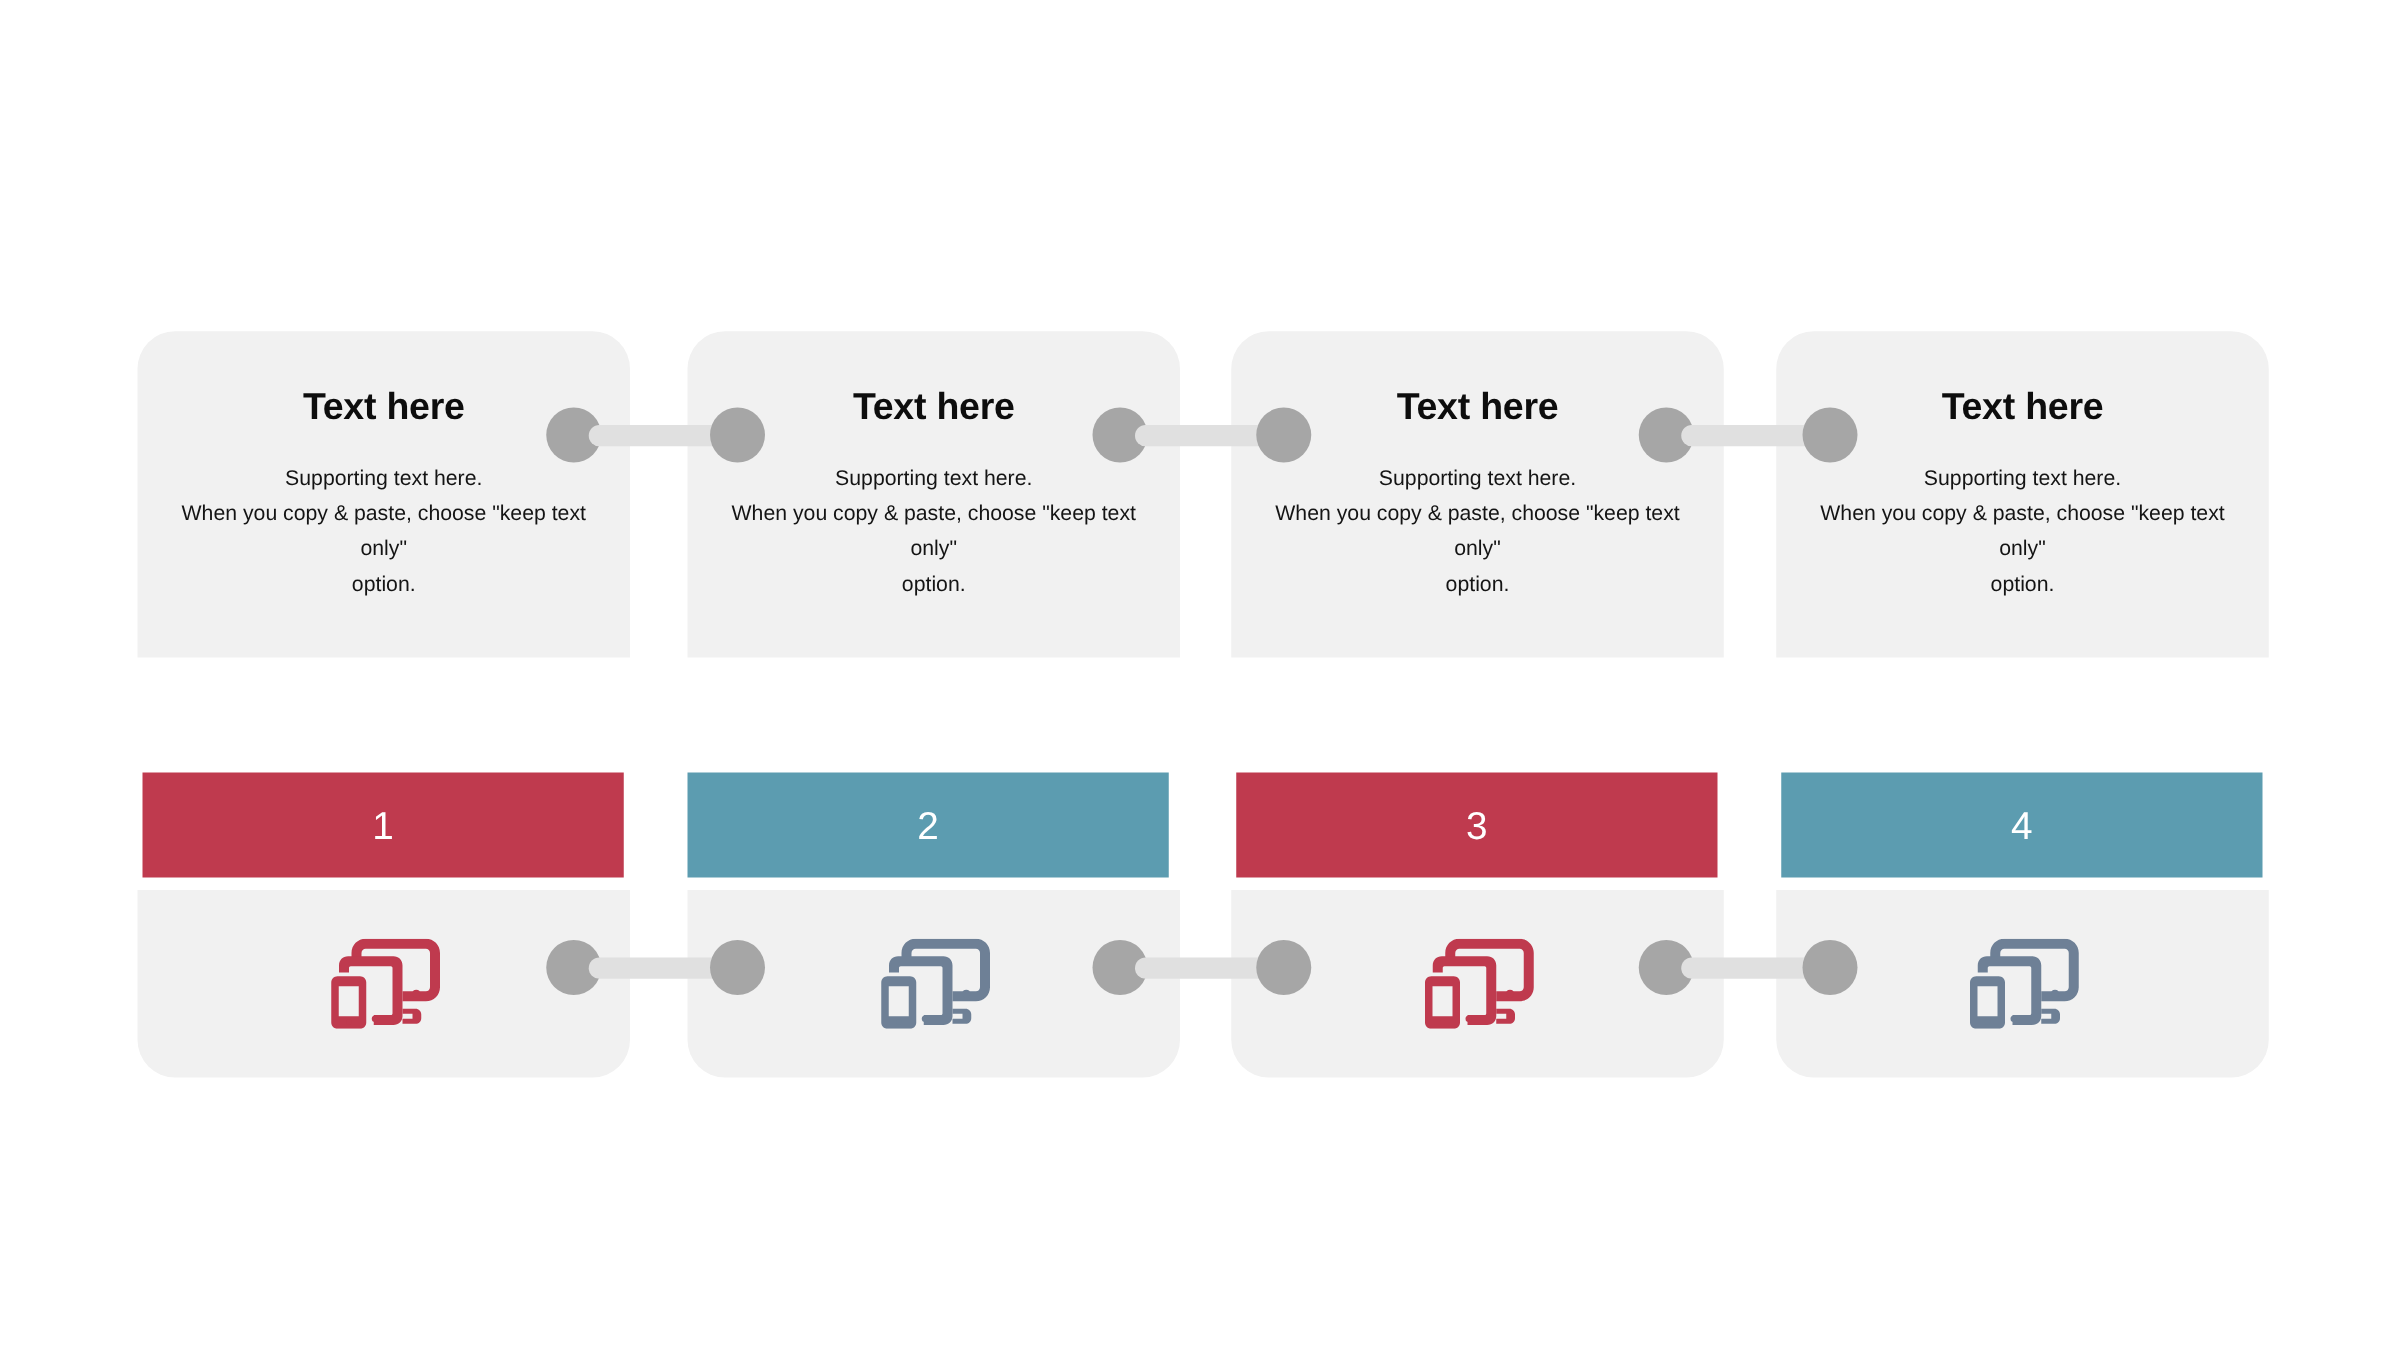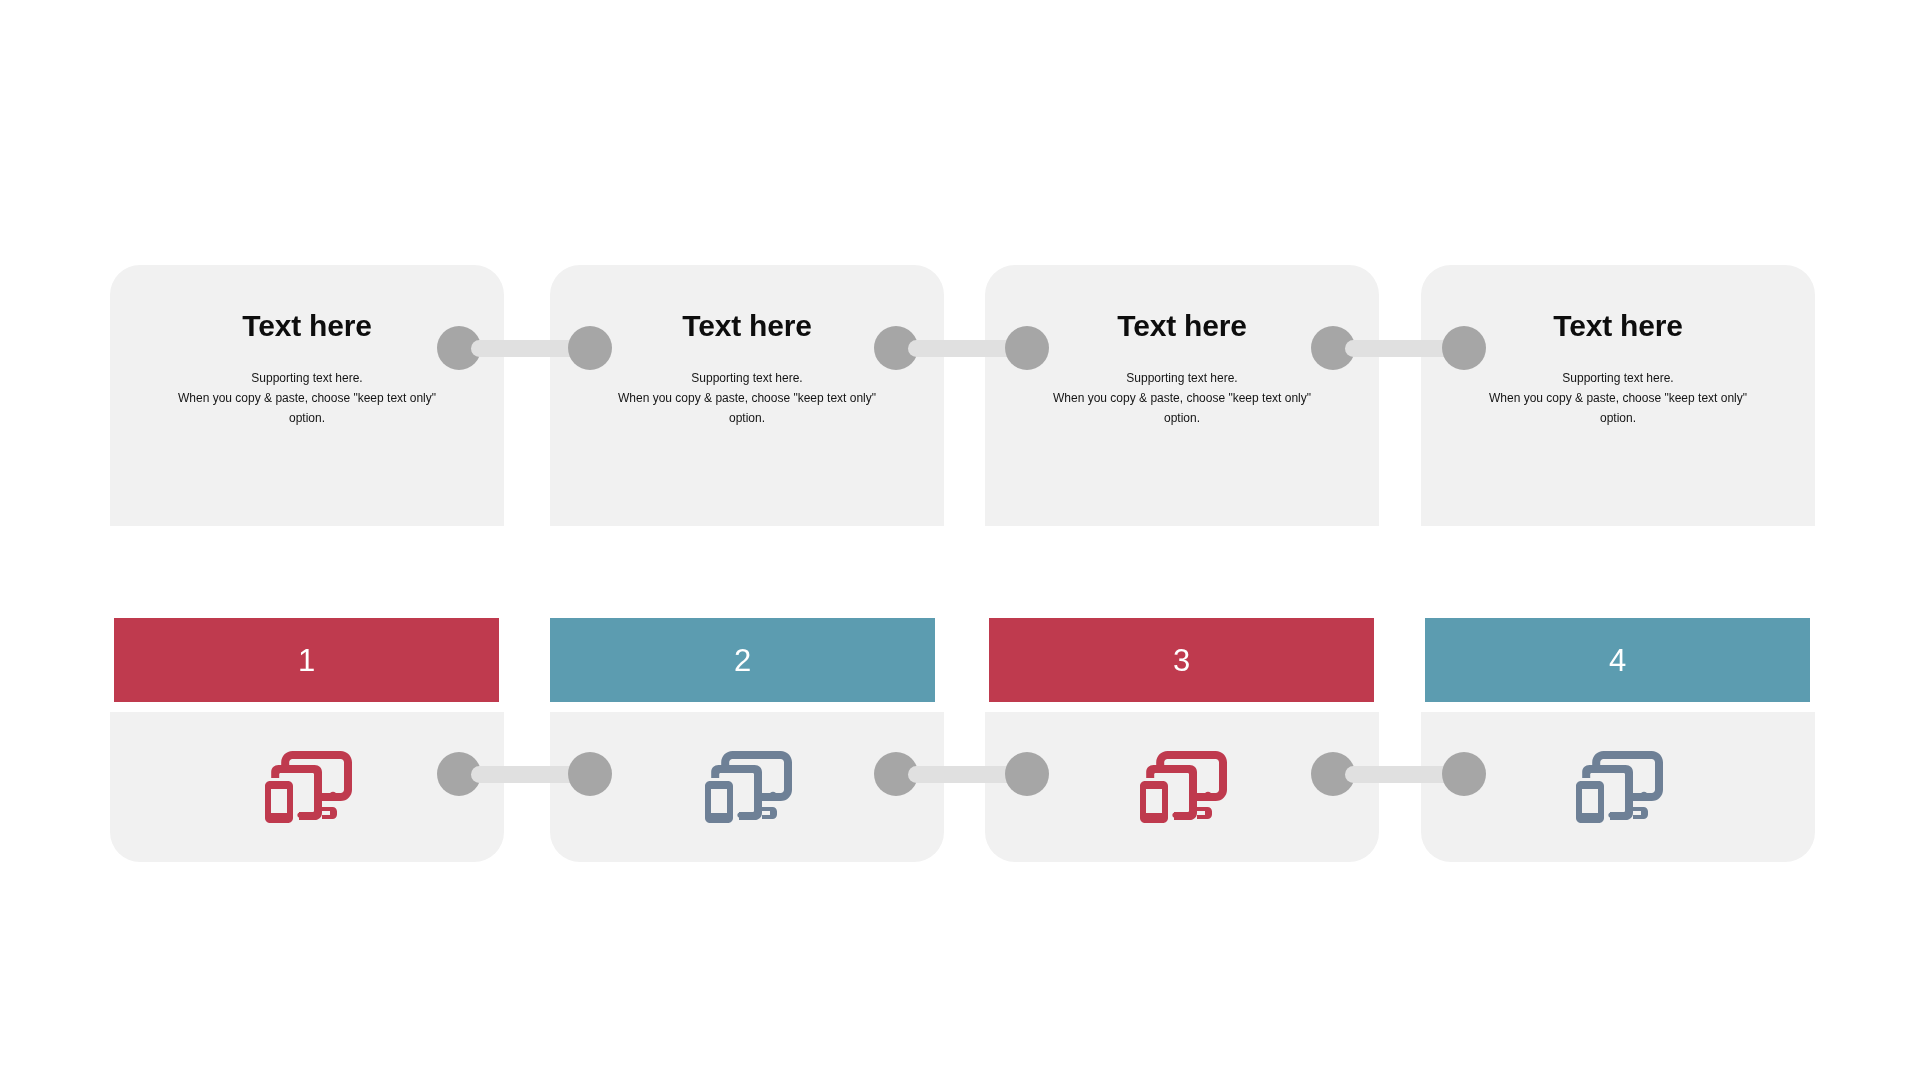--- a/index.html
+++ b/index.html
@@ -40,21 +40,21 @@
     font-size: 30px;
     font-weight: bold;
     color: #0d0d0d;
     text-align: center;
     letter-spacing: -0.2px;
     line-height: 1.1;
   }
 
   .card-body {
     margin-top: 27px;
-    font-size: 12px;
+    font-size: 17px;
     color: #141414;
     text-align: center;
     line-height: 1.66;
   }
 
   .card-body .body-line { display: block; }
 
   
   .number-bar {
     position: absolute;

